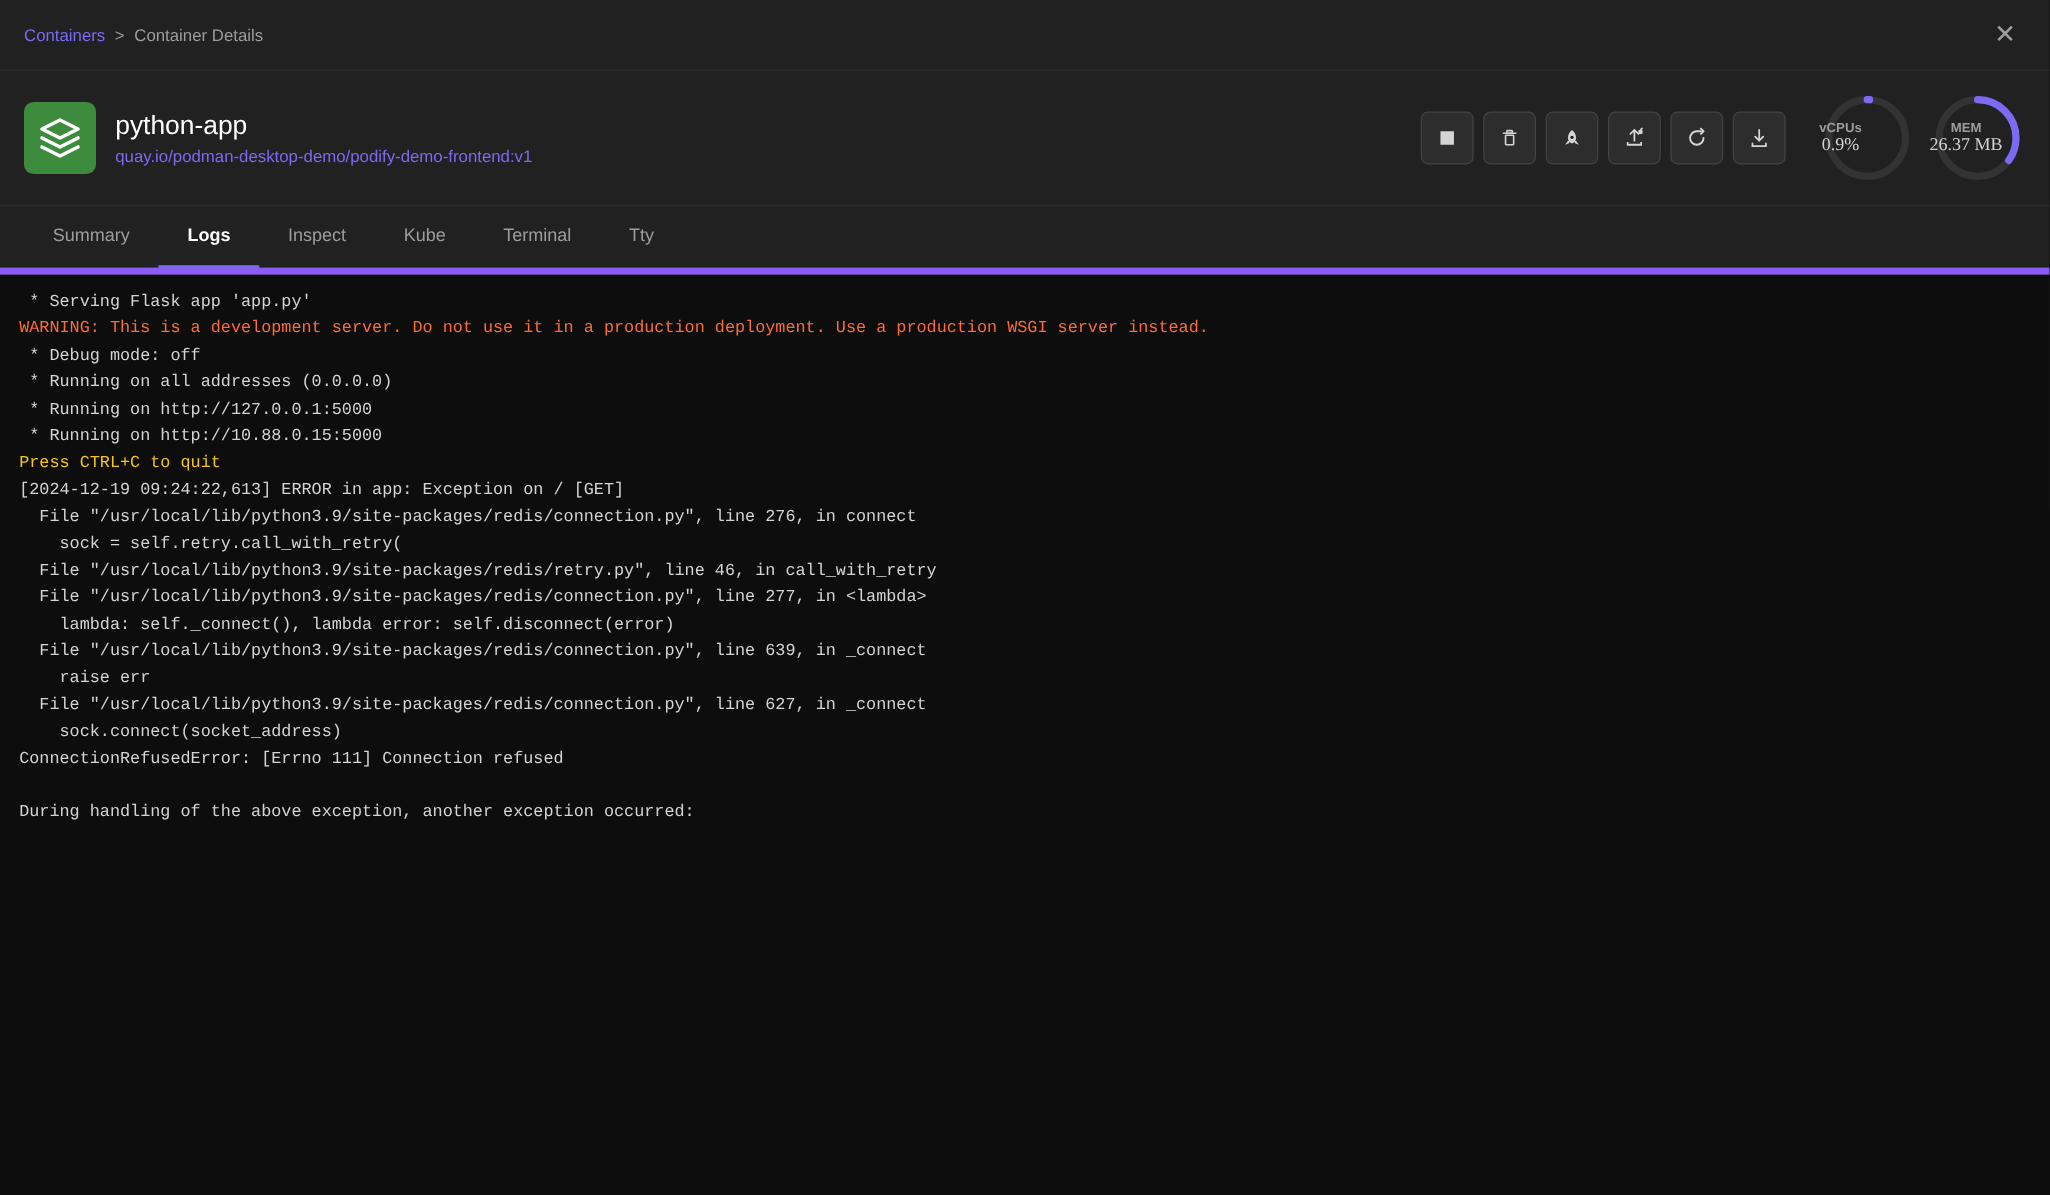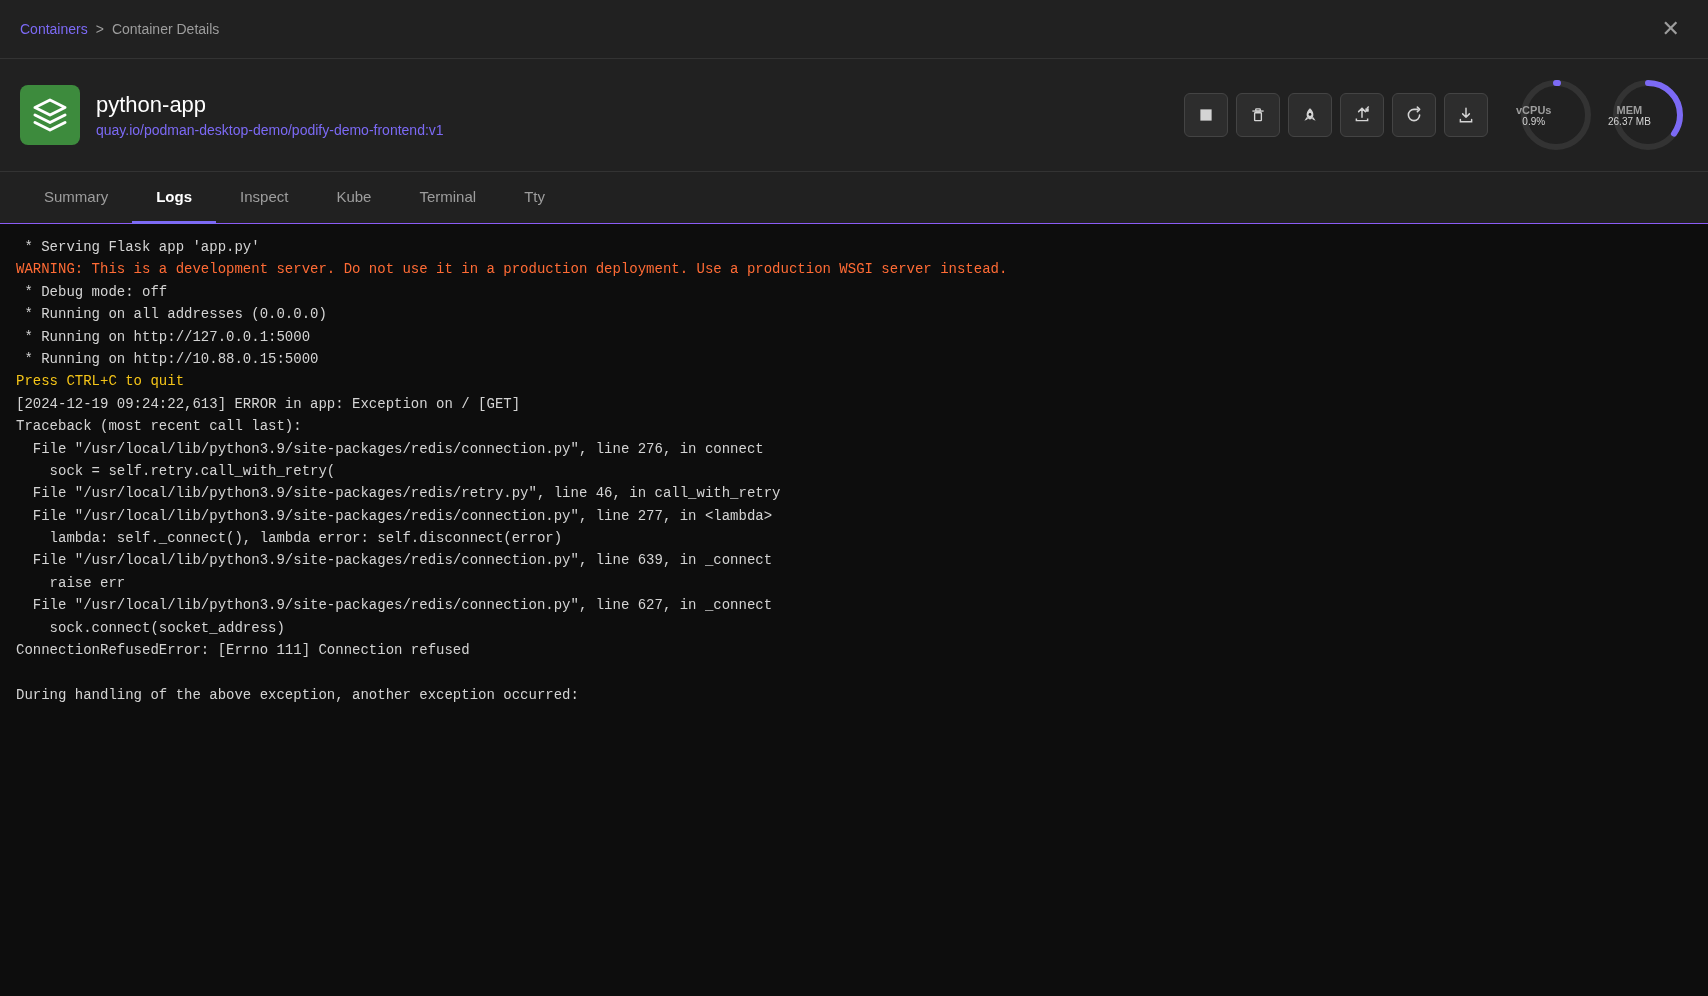--- a/index.html
+++ b/index.html
@@ -135,29 +135,30 @@
       position: relative;
       z-index: 1;
       text-align: center;
     }
     .gauge-label {
       font-size: 11px;
       color: #9d9d9d;
       font-weight: 600;
     }
     .gauge-value {
-      font-size: 10px;
-      color: #d4d4d4;
+      font-size: 15px;
+      color: #d4d4d4;
+      font-family: Liberation Serif, serif;
     }
 
     
     .tabs-bar {
       display: flex;
       background: #212121;
-      border-bottom: 1px solid #8b5cf6;
+      border-bottom: 6px solid #8b5cf6;
       padding: 0 20px;
     }
     .tab {
       padding: 16px 24px;
       font-size: 15px;
       color: #9d9d9d;
       cursor: pointer;
       border-bottom: 3px solid transparent;
       margin-bottom: -1px;
       white-space: nowrap;
@@ -302,21 +303,20 @@
 
 <div class="log-area">
   <div class="log-line log-normal"> * Serving Flask app 'app.py'</div>
   <div class="log-line log-warning">WARNING: This is a development server. Do not use it in a production deployment. Use a production WSGI server instead.</div>
   <div class="log-line log-normal"> * Debug mode: off</div>
   <div class="log-line log-normal"> * Running on all addresses (0.0.0.0)</div>
   <div class="log-line log-normal"> * Running on http://127.0.0.1:5000</div>
   <div class="log-line log-normal"> * Running on http://10.88.0.15:5000</div>
   <div class="log-line log-ctrl">Press CTRL+C to quit</div>
   <div class="log-line log-normal">[2024-12-19 09:24:22,613] ERROR in app: Exception on / [GET]</div>
-  <div class="log-line log-normal">Traceback (most recent call last):</div>
   <div class="log-line log-normal">  File "/usr/local/lib/python3.9/site-packages/redis/connection.py", line 276, in connect</div>
   <div class="log-line log-normal">    sock = self.retry.call_with_retry(</div>
   <div class="log-line log-normal">  File "/usr/local/lib/python3.9/site-packages/redis/retry.py", line 46, in call_with_retry</div>
   <div class="log-line log-normal">  File "/usr/local/lib/python3.9/site-packages/redis/connection.py", line 277, in &lt;lambda&gt;</div>
   <div class="log-line log-normal">    lambda: self._connect(), lambda error: self.disconnect(error)</div>
   <div class="log-line log-normal">  File "/usr/local/lib/python3.9/site-packages/redis/connection.py", line 639, in _connect</div>
   <div class="log-line log-normal">    raise err</div>
   <div class="log-line log-normal">  File "/usr/local/lib/python3.9/site-packages/redis/connection.py", line 627, in _connect</div>
   <div class="log-line log-normal">    sock.connect(socket_address)</div>
   <div class="log-line log-normal">ConnectionRefusedError: [Errno 111] Connection refused</div>

